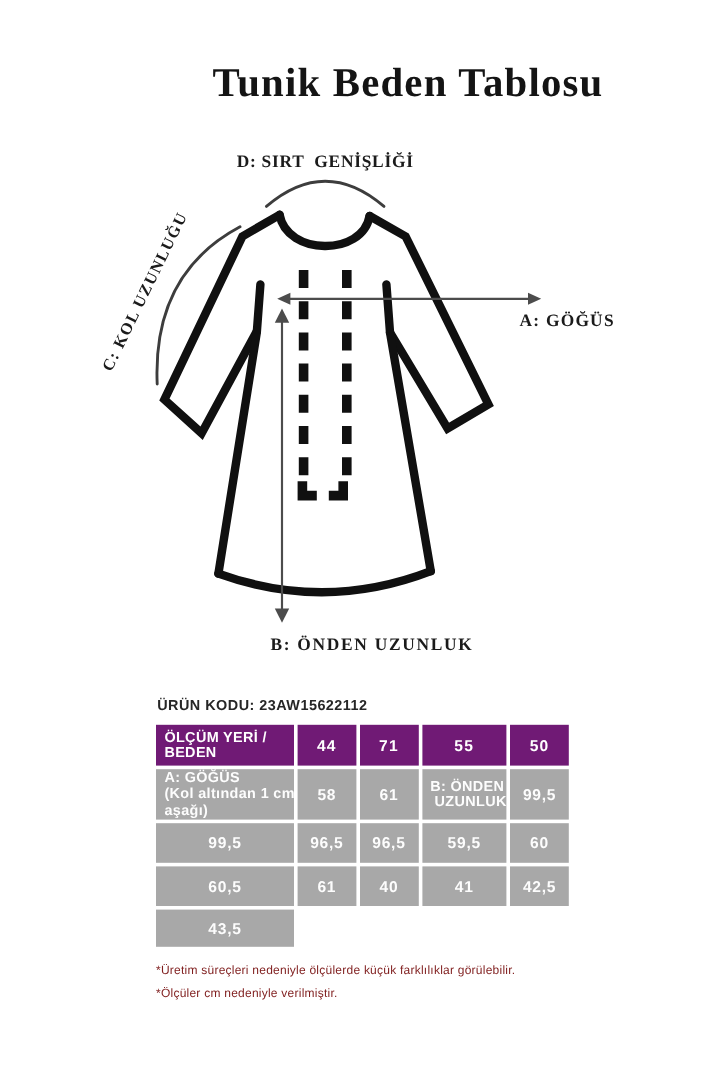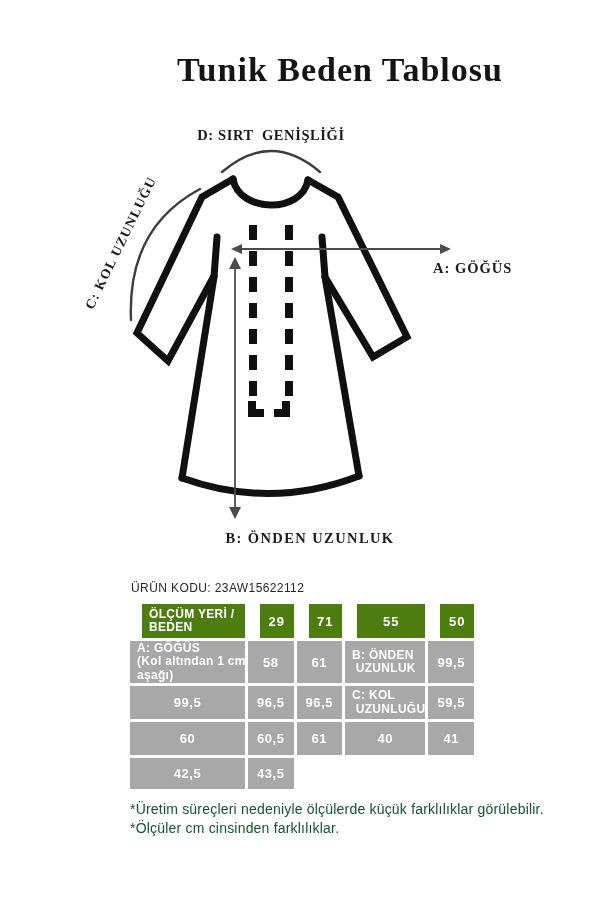--- a/index.html
+++ b/index.html
@@ -12,35 +12,35 @@
   
   .diagram-svg{position:absolute;left:0;top:0;}
   .diag-label{position:absolute;font-family:"Liberation Serif","DejaVu Serif",serif;
               font-weight:700;color:#1b1b1b;white-space:pre;}
   .label-d{left:121px;top:127px;width:300px;text-align:center;font-size:14.5px;letter-spacing:.6px;}
   .label-c{left:46px;top:235px;width:150px;text-align:center;font-size:13.5px;letter-spacing:1.2px;
            transform:rotate(-64deg);transform-origin:center;}
   .label-a{left:433px;top:260px;font-size:14.5px;letter-spacing:1px;}
   .label-b{left:160px;top:530px;width:300px;text-align:center;font-size:14.5px;letter-spacing:1.4px;}
   
-  .product-code{position:absolute;left:131px;top:581px;font-size:12px;font-weight:400;
+  .product-code{position:absolute;left:131px;top:581px;font-size:12px;font-weight:700;
                 color:#262626;letter-spacing:.4px;}
   
   .size-table{position:absolute;left:130px;top:604px;width:344px;display:grid;
               grid-template-columns:115px repeat(4,1fr);
               grid-template-rows:34px 42px 33px 33px 31px;gap:3px;background:#ffffff;}
   .cell{display:flex;align-items:center;}
-  .th{background:#4d7c0f;color:#ffffff;margin-left:12px;}
+  .th{background:#701a75;color:#ffffff;}
   .td{background:#a8a8a8;color:#fdfdfd;}
   .cell-label{justify-content:flex-start;padding-left:7px;font-size:12px;line-height:13.5px;
               letter-spacing:.3px;font-weight:600;white-space:pre;}
   .cell-size{justify-content:center;font-size:13px;font-weight:700;letter-spacing:1px;}
   .cell-value{justify-content:center;font-size:13px;font-weight:600;letter-spacing:.6px;}
   
-  .footnotes{position:absolute;left:130px;top:800px;color:#14532d;font-size:14px;
+  .footnotes{position:absolute;left:130px;top:800px;color:#7f1d1d;font-size:10px;
              line-height:19px;letter-spacing:.2px;}
 </style>
 </head>
 <body>
 
 <div class="stage">
 
   <div class="title">Tunik Beden Tablosu</div>
 
   <svg class="diagram-svg" width="600" height="900" viewBox="0 0 600 900">
@@ -79,49 +79,47 @@
   <div class="diag-label label-d">D: SIRT  GENİŞLİĞİ</div>
   <div class="diag-label label-c">C: KOL UZUNLUĞU</div>
   <div class="diag-label label-a">A: GÖĞÜS</div>
   <div class="diag-label label-b">B: ÖNDEN UZUNLUK</div>
 
   <div class="product-code">ÜRÜN KODU: 23AW15622112</div>
 
   <div class="size-table">
     <div class="cell th cell-label">ÖLÇÜM YERİ /
 BEDEN</div>
-    <div class="cell th cell-size">29</div>
+    <div class="cell th cell-size">44</div>
     <div class="cell th cell-size">71</div>
     <div class="cell th cell-size">55</div>
     <div class="cell th cell-size">50</div>
 
     <div class="cell td cell-label">A: GÖĞÜS
 (Kol altından 1 cm
 aşağı)</div>
     <div class="cell td cell-value">58</div>
     <div class="cell td cell-value">61</div>
 
     <div class="cell td cell-label">B: ÖNDEN
  UZUNLUK</div>
     <div class="cell td cell-value">99,5</div>
     <div class="cell td cell-value">99,5</div>
     <div class="cell td cell-value">96,5</div>
     <div class="cell td cell-value">96,5</div>
 
-    <div class="cell td cell-label">C: KOL
- UZUNLUĞU</div>
     <div class="cell td cell-value">59,5</div>
     <div class="cell td cell-value">60</div>
     <div class="cell td cell-value">60,5</div>
     <div class="cell td cell-value">61</div>
 
     <div class="cell td cell-value">40</div>
     <div class="cell td cell-value">41</div>
     <div class="cell td cell-value">42,5</div>
     <div class="cell td cell-value">43,5</div>
   </div>
 
   <div class="footnotes">
     <div>*Üretim süreçleri nedeniyle ölçülerde küçük farklılıklar görülebilir.</div>
-    <div>*Ölçüler cm cinsinden farklılıklar.</div>
+    <div>*Ölçüler cm nedeniyle verilmiştir.</div>
   </div>
 
 </div>
 
 </body></html>

